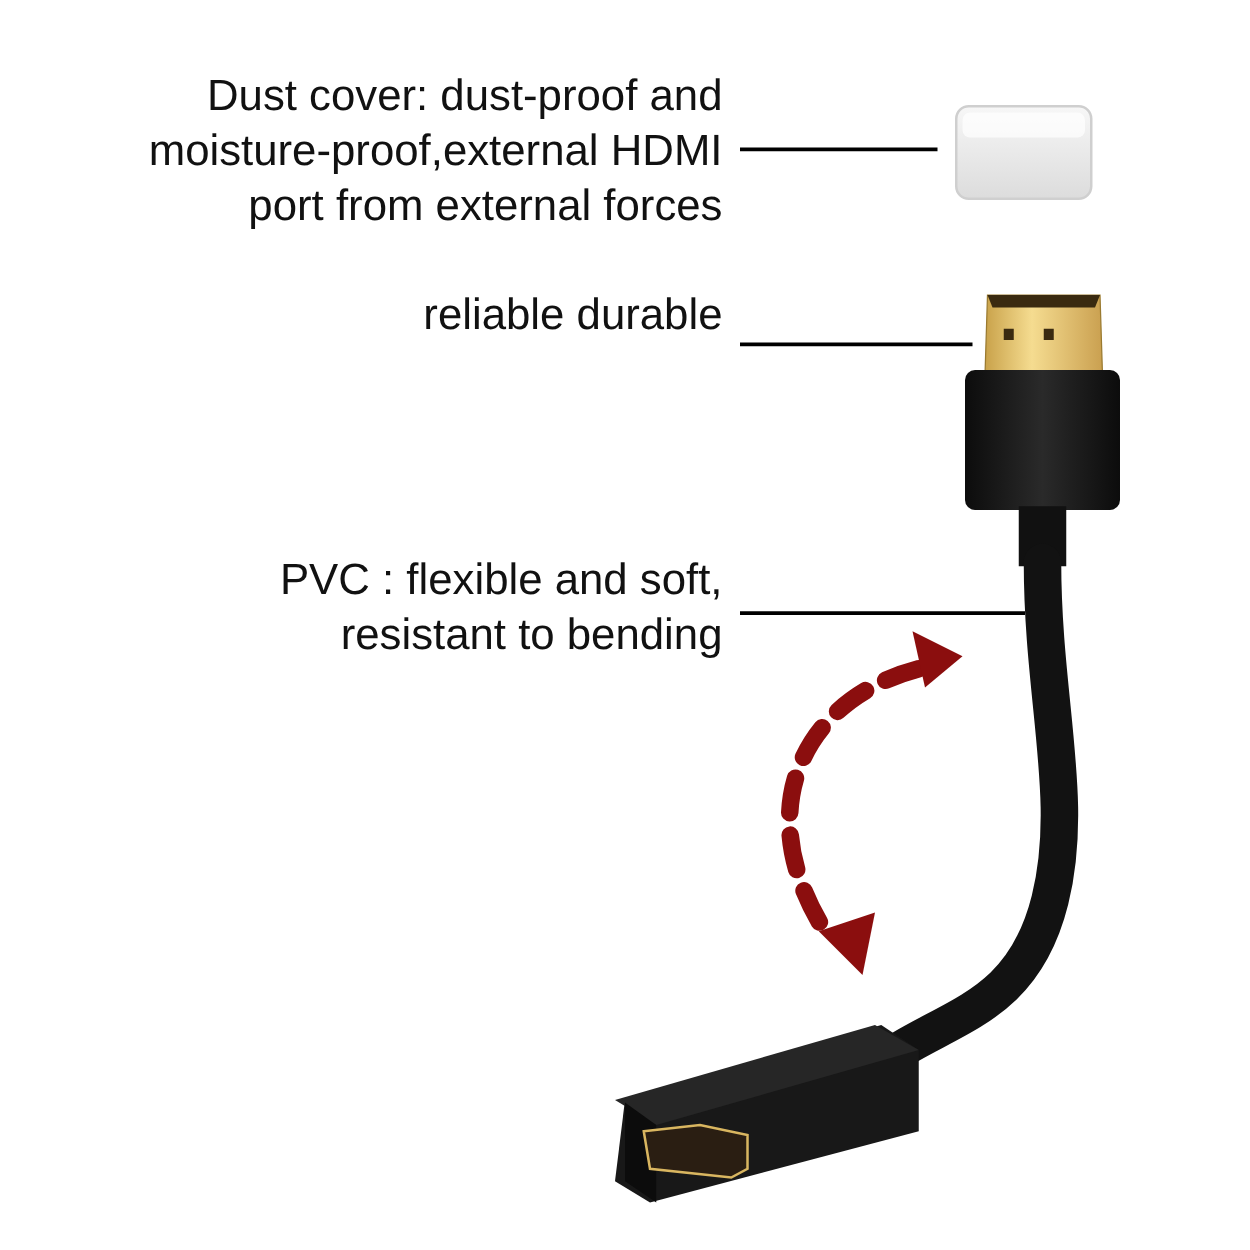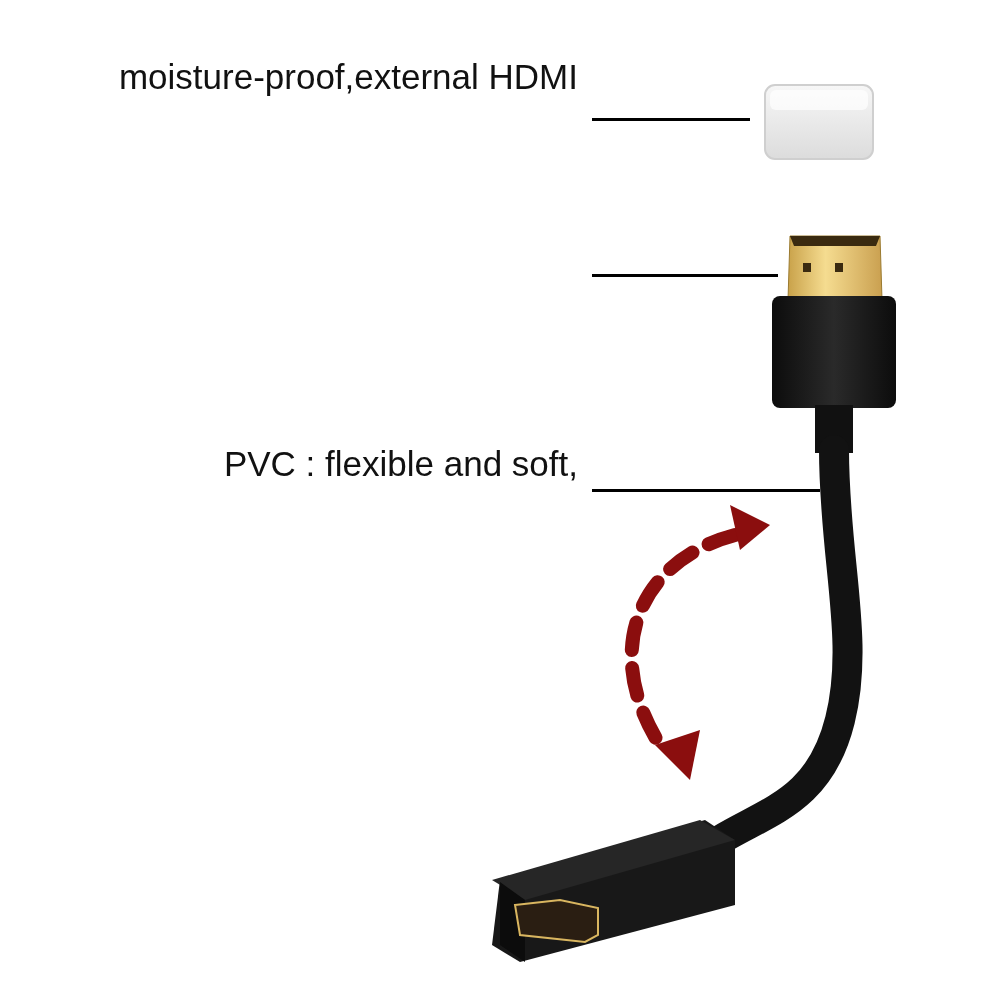--- a/index.html
+++ b/index.html
@@ -7,30 +7,34 @@
   .label{position:absolute;right:422px;text-align:right;font-size:35px;line-height:44px;color:#111;white-space:nowrap;}
   .leader{position:absolute;height:3px;background:#000;}
   svg.art{position:absolute;left:0;top:0;}
 </style>
 </head>
 <body>
 
 <div>
 
   <div class="label" style="top:55px;">
+    <div>Dust cover: dust-proof and</div>
     <div>moisture-proof,external HDMI</div>
+    <div>port from external forces</div>
   </div>
   <div class="leader" style="left:592px;top:118px;width:158px;"></div>
 
   <div class="label" style="top:230px;">
+    <div>reliable durable</div>
   </div>
   <div class="leader" style="left:592px;top:274px;width:186px;"></div>
 
   <div class="label" style="top:442px;">
     <div>PVC : flexible and soft,</div>
+    <div>resistant to bending</div>
   </div>
   <div class="leader" style="left:592px;top:489px;width:228px;"></div>
 
   <svg class="art" width="1000" height="1000" viewBox="0 0 1000 1000">
     <defs>
       <linearGradient id="gold" x1="0" x2="1" y1="0" y2="0">
         <stop offset="0" stop-color="#c9a24a"></stop>
         <stop offset="0.4" stop-color="#f5dc90"></stop>
         <stop offset="1" stop-color="#caa050"></stop>
       </linearGradient>

